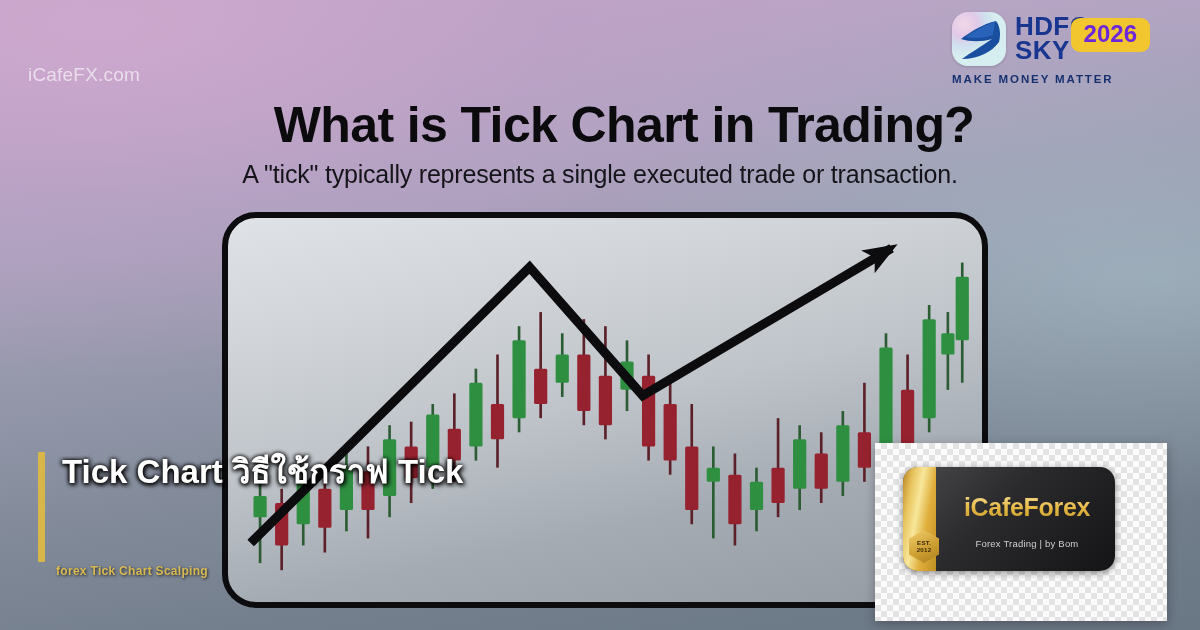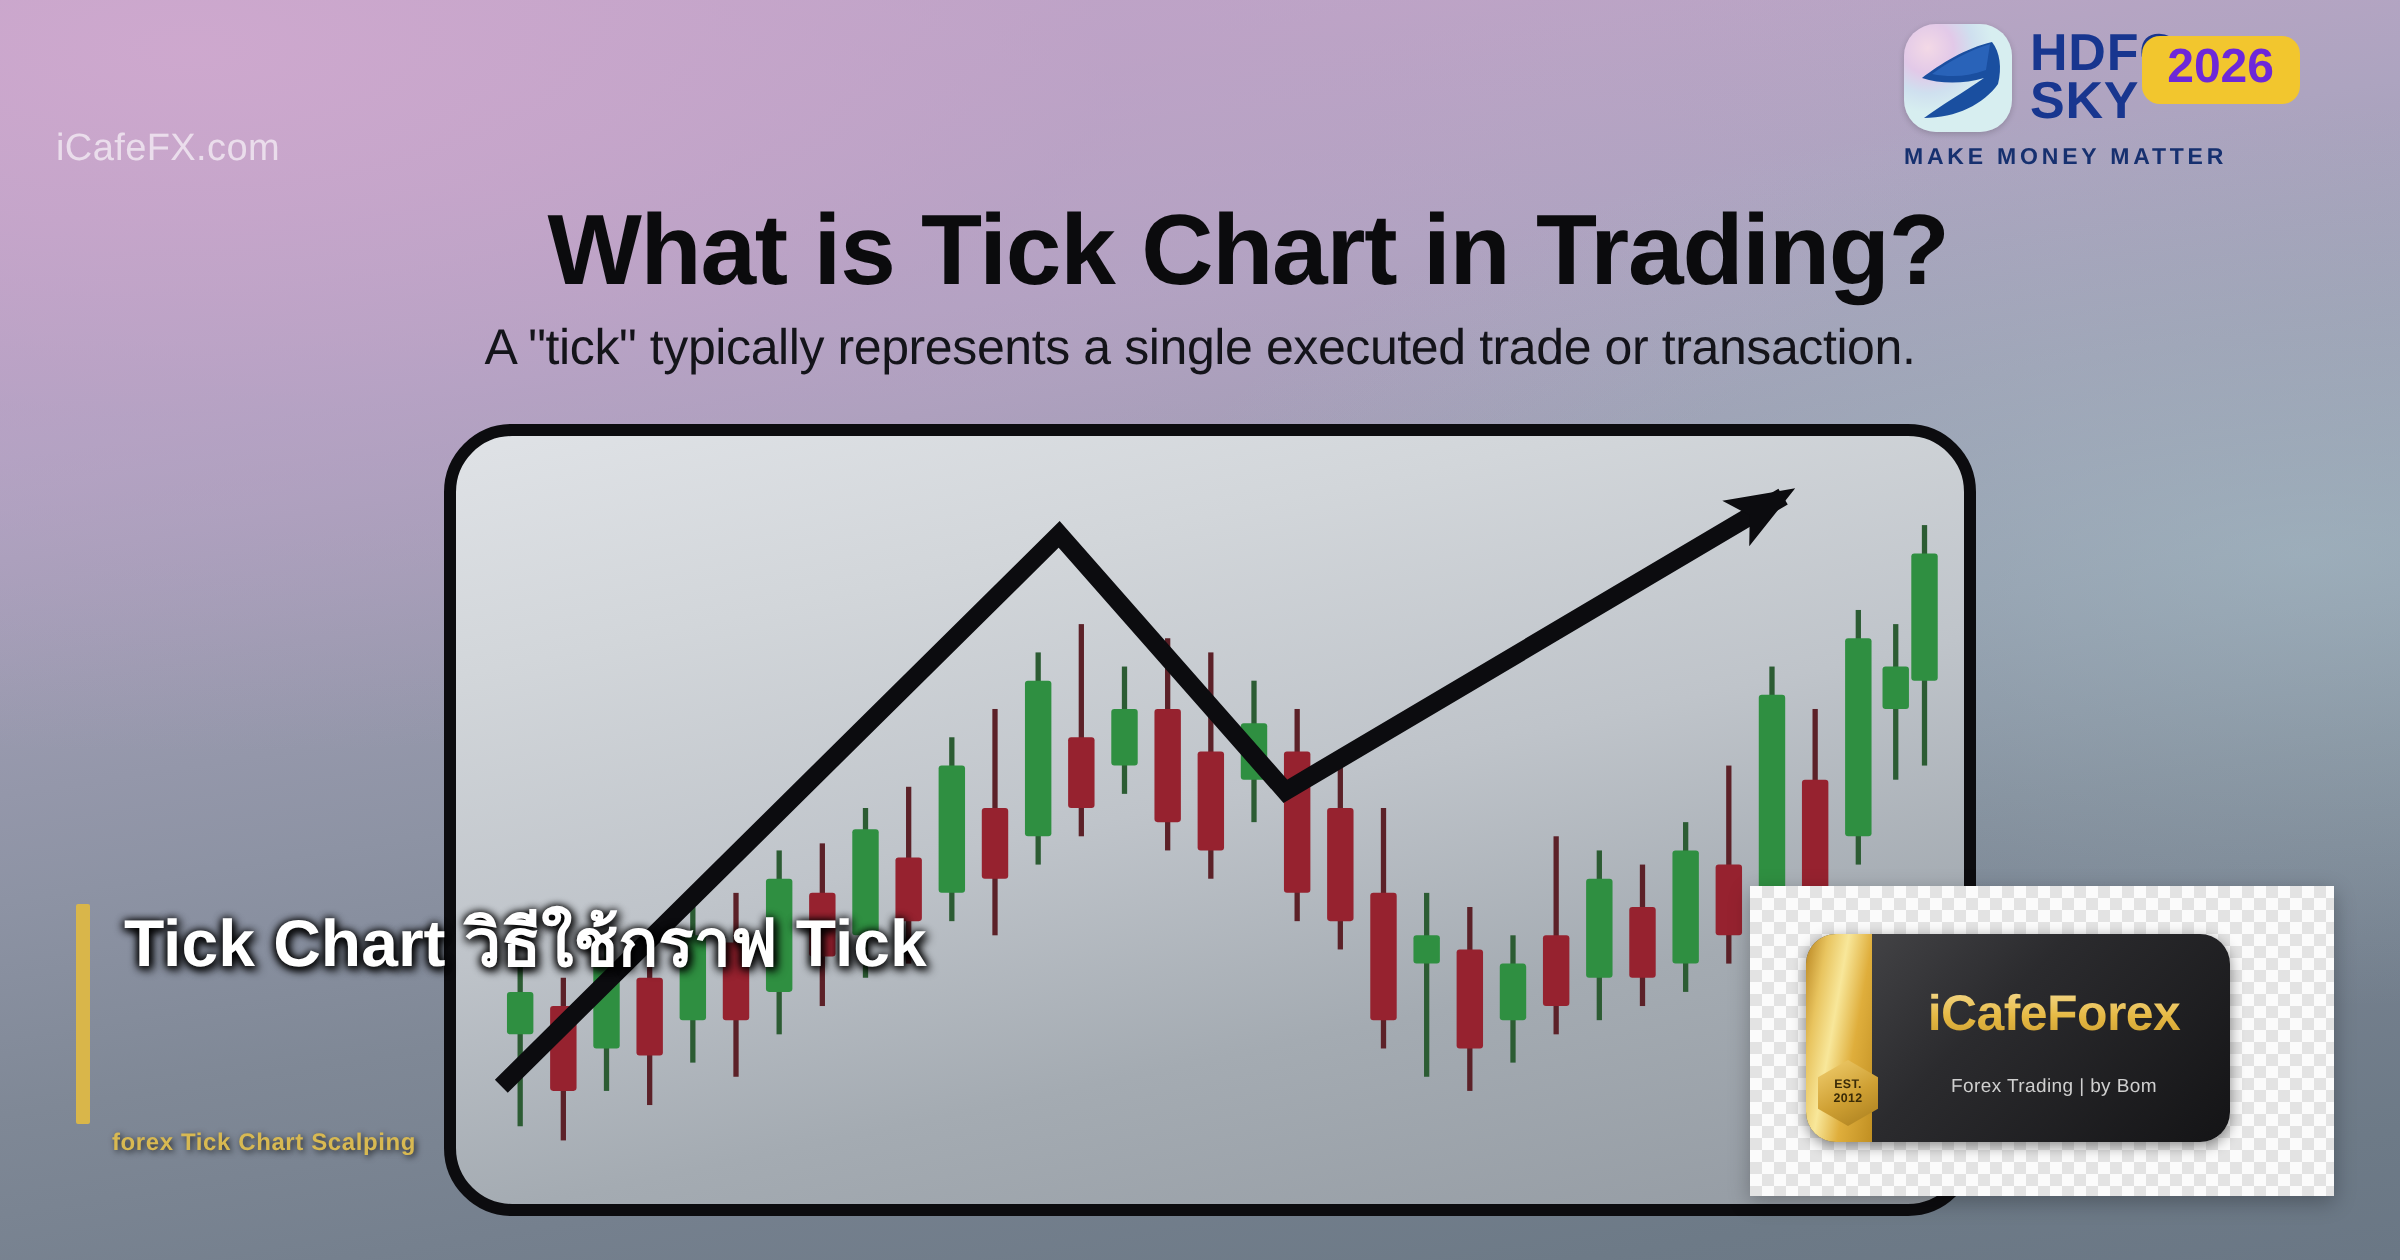--- a/index.html
+++ b/index.html
@@ -96,21 +96,21 @@
   }
   .overlay-title .l2{display:block;}
   .overlay-tag{
     position:absolute;left:56px;top:564px;
     font-size:12px;font-weight:700;color:#d8b952;letter-spacing:.3px;
     text-shadow:1px 1px 3px rgba(0,0,0,.75);
   }
 
   
   .logo-card{
-    position:absolute;left:875px;top:443px;width:292px;height:155px;
+    position:absolute;left:875px;top:443px;width:292px;height:178px;
     background-color:#fbfbfb;
     background-image:
       linear-gradient(45deg,#e3e3e3 25%,transparent 25%,transparent 75%,#e3e3e3 75%),
       linear-gradient(45deg,#e3e3e3 25%,transparent 25%,transparent 75%,#e3e3e3 75%);
     background-size:12px 12px;
     background-position:0 0,6px 6px;
     box-shadow:0 3px 10px rgba(0,0,0,.28);
   }
   .logo-inner{
     position:absolute;left:28px;top:24px;width:212px;height:104px;

